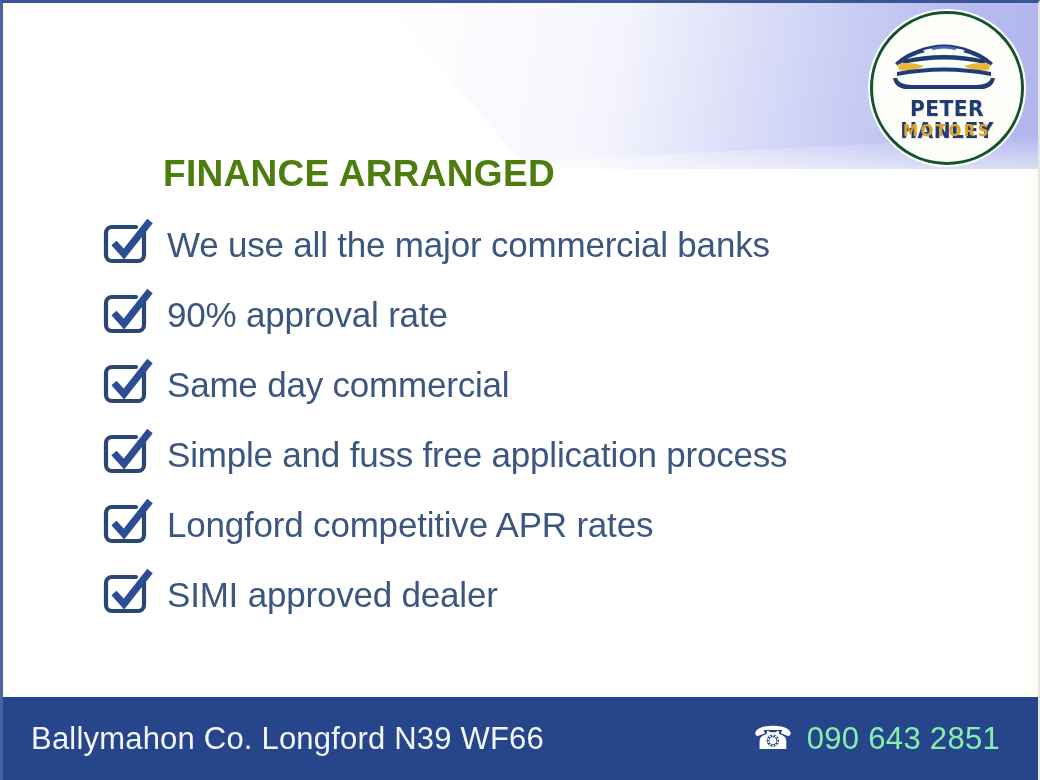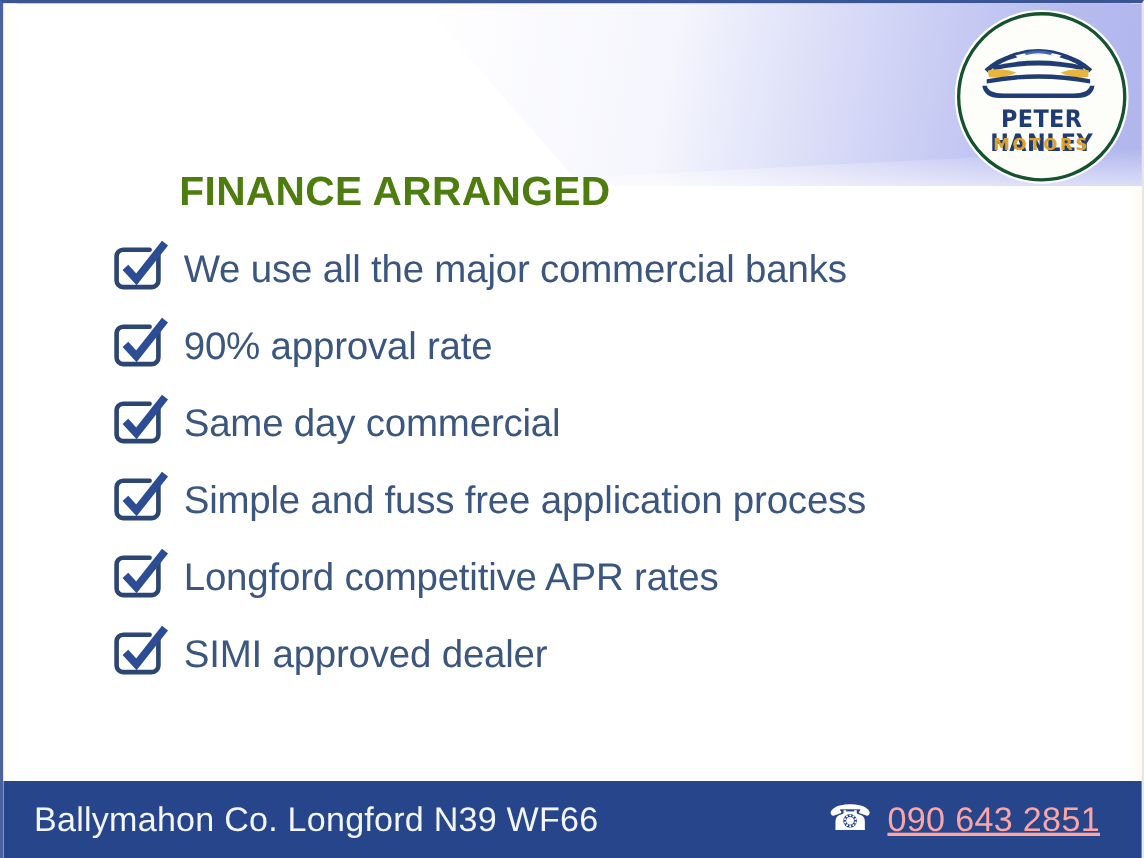--- a/index.html
+++ b/index.html
@@ -153,21 +153,21 @@
     white-space: nowrap;
     line-height: 1;
   }
 
   
   .footer-bar {
     position: absolute;
     left: 0;
     right: 0;
     bottom: 0;
-    height: 70px;
+    height: 83px;
     background: #27458a;
     display: flex;
     align-items: center;
     text-align: center;
   }
   .footer-address {
     position: absolute;
     left: 28px;
     color: #f2f5fb;
     font-size: 31px;
@@ -183,26 +183,25 @@
     gap: 14px;
   }
   .phone-icon {
     color: #ffffff;
     font-size: 32px;
     line-height: 1;
     display: inline-block;
     transform: translateY(-1px);
   }
   .footer-phone {
-    color: #fca5a5;
+    color: #86efac;
     font-size: 31px;
     font-weight: 400;
     letter-spacing: 0.3px;
     white-space: nowrap;
-    text-decoration: underline;
   }
 </style>
 </head>
 <body>
 
 <div id="poster">
 
   <div class="paper-edge-left"></div>
   <div class="paper-edge-right"></div>
 

